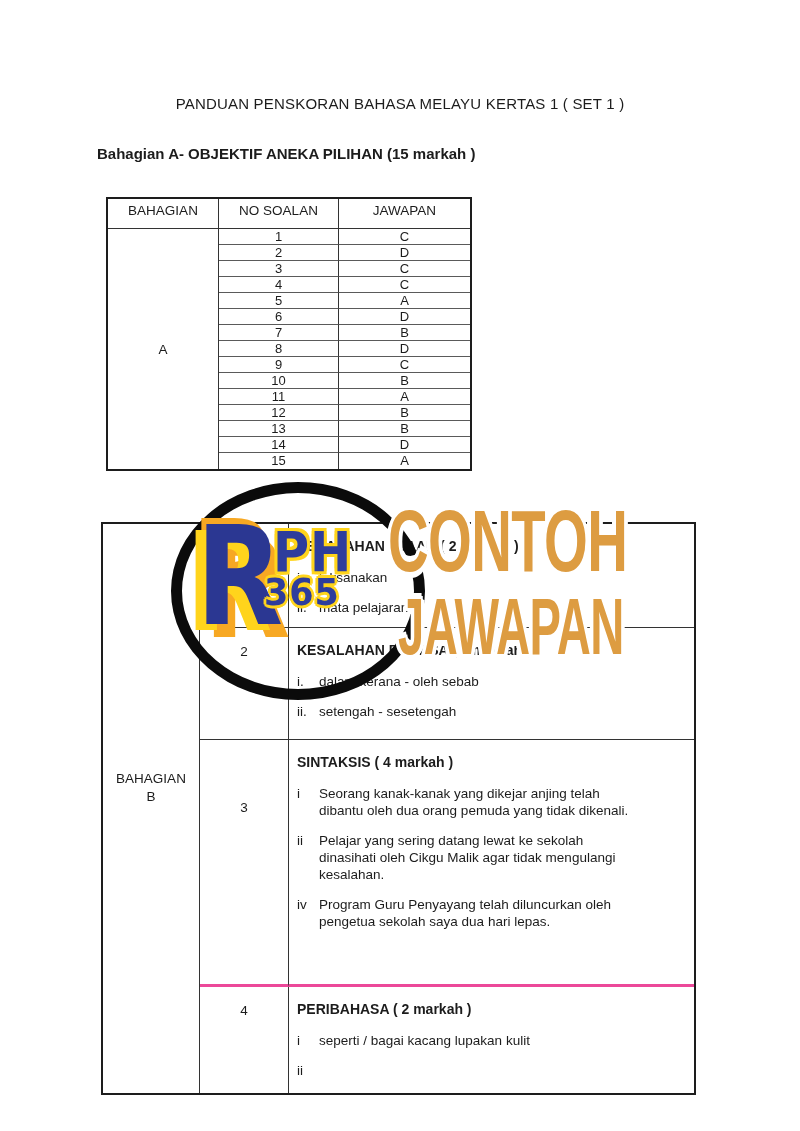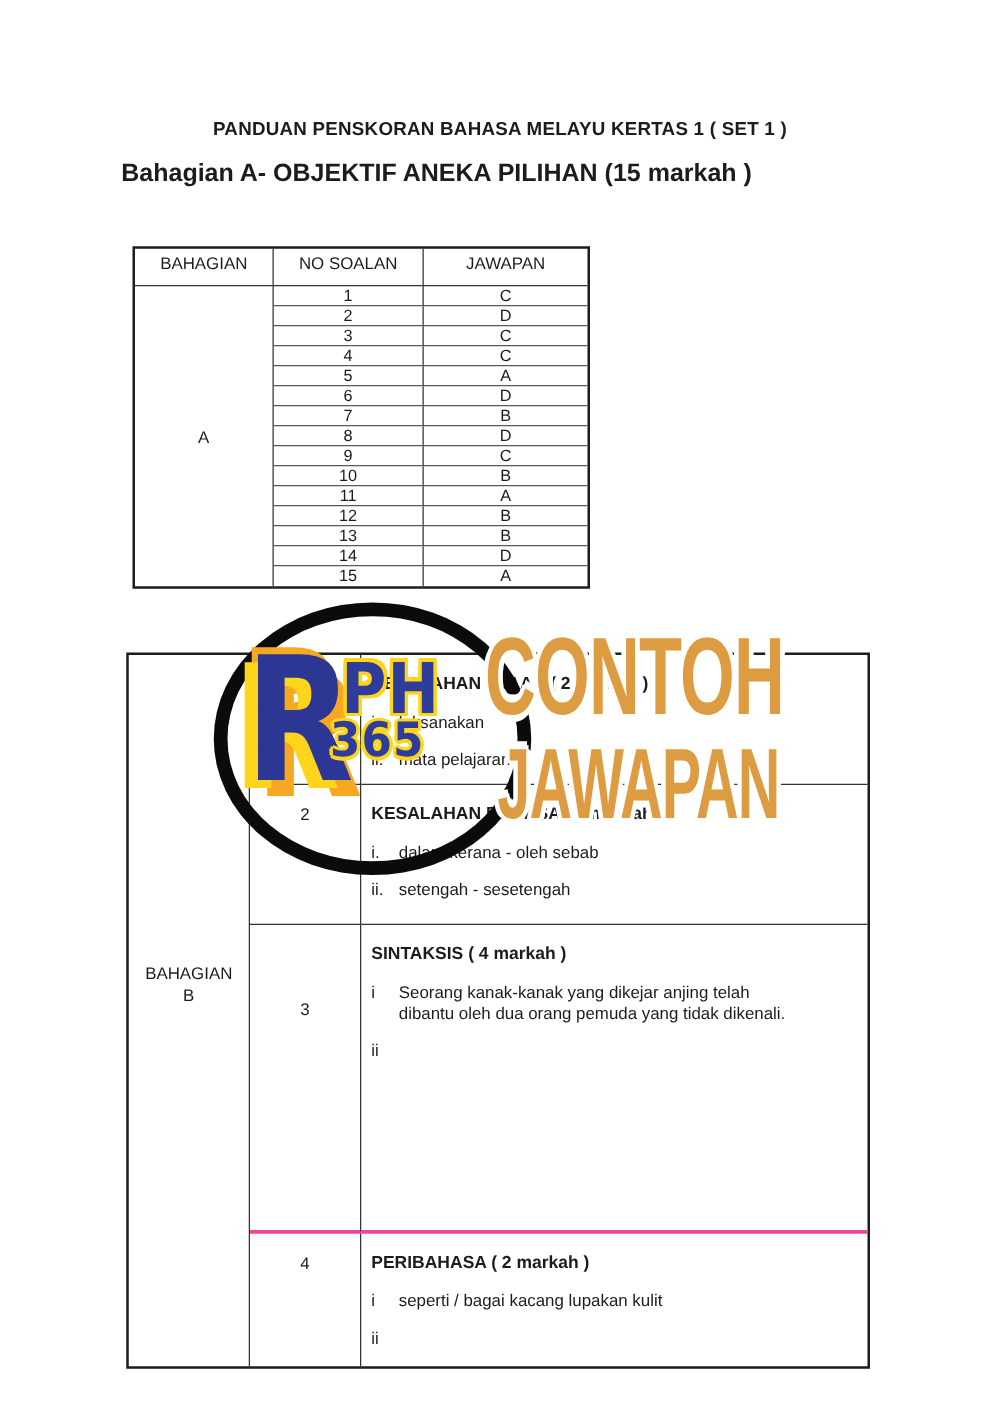--- a/index.html
+++ b/index.html
@@ -1,22 +1,22 @@
 <!DOCTYPE html>
 <html><head>
 <meta charset="utf-8">
 <style>
   * { margin:0; padding:0; box-sizing:border-box; }
   html,body { width:800px; height:1131px; background:#ffffff; overflow:hidden; }
   body { position:relative; font-family:"Liberation Sans", sans-serif; color:#1c1c1c; }
 
   
   .doc-title { position:absolute; top:95px; left:0; width:800px; text-align:center;
-               font-size:15px; font-weight:bold; letter-spacing:.2px; }
-  .section-heading { position:absolute; top:128px; left:97px; font-size:20px; font-weight:bold; }
+               font-size:15px; font-weight:normal; letter-spacing:.2px; }
+  .section-heading { position:absolute; top:145px; left:97px; font-size:15px; font-weight:bold; }
 
   
   .ta { position:absolute; left:106px; top:197px; display:grid;
         grid-template-columns:111px 120px 131px;
         grid-template-rows:30px repeat(15,16px);
         border:2px solid #1d1d1d; background:#fff; }
   .ta-cell { font-size:13px; line-height:16px; text-align:center; border-bottom:1px solid #5a5a5a; }
   .ta-head { font-size:13.5px; line-height:24px; border-bottom:1px solid #333; height:30px; }
   .ta-head.bcol, .ta-merged, .ta-no { border-right:1px solid #333; }
   .ta-head.ncol { border-right:1px solid #333; }
@@ -151,20 +151,28 @@
     <div class="tb-no tb-r2">3</div>
     <div class="tb-content tb-r2">
       <div class="tb-heading">SINTAKSIS ( 4 markah )</div>
       <div class="tb-item">
         <span class="tb-marker">i</span>
         <span class="tb-text">Seorang kanak-kanak yang dikejar anjing telah
 dibantu oleh dua orang pemuda yang tidak dikenali.</span>
       </div>
       <div class="tb-item">
         <span class="tb-marker">ii</span>
+        <span class="tb-text">Pelajar yang sering datang lewat ke sekolah
+dinasihati oleh Cikgu Malik agar tidak mengulangi
+kesalahan.</span>
+      </div>
+      <div class="tb-item">
+        <span class="tb-marker">iv</span>
+        <span class="tb-text">Program Guru Penyayang telah diluncurkan oleh
+pengetua sekolah saya dua hari lepas.</span>
       </div>
     </div>
     <div class="tb-no tb-r3">4</div>
     <div class="tb-content tb-r3">
       <div class="tb-heading">PERIBAHASA ( 2 markah )</div>
       <div class="tb-item">
         <span class="tb-marker">i</span>
         <span class="tb-text">seperti / bagai kacang lupakan kulit</span>
       </div>
       <div class="tb-item">

